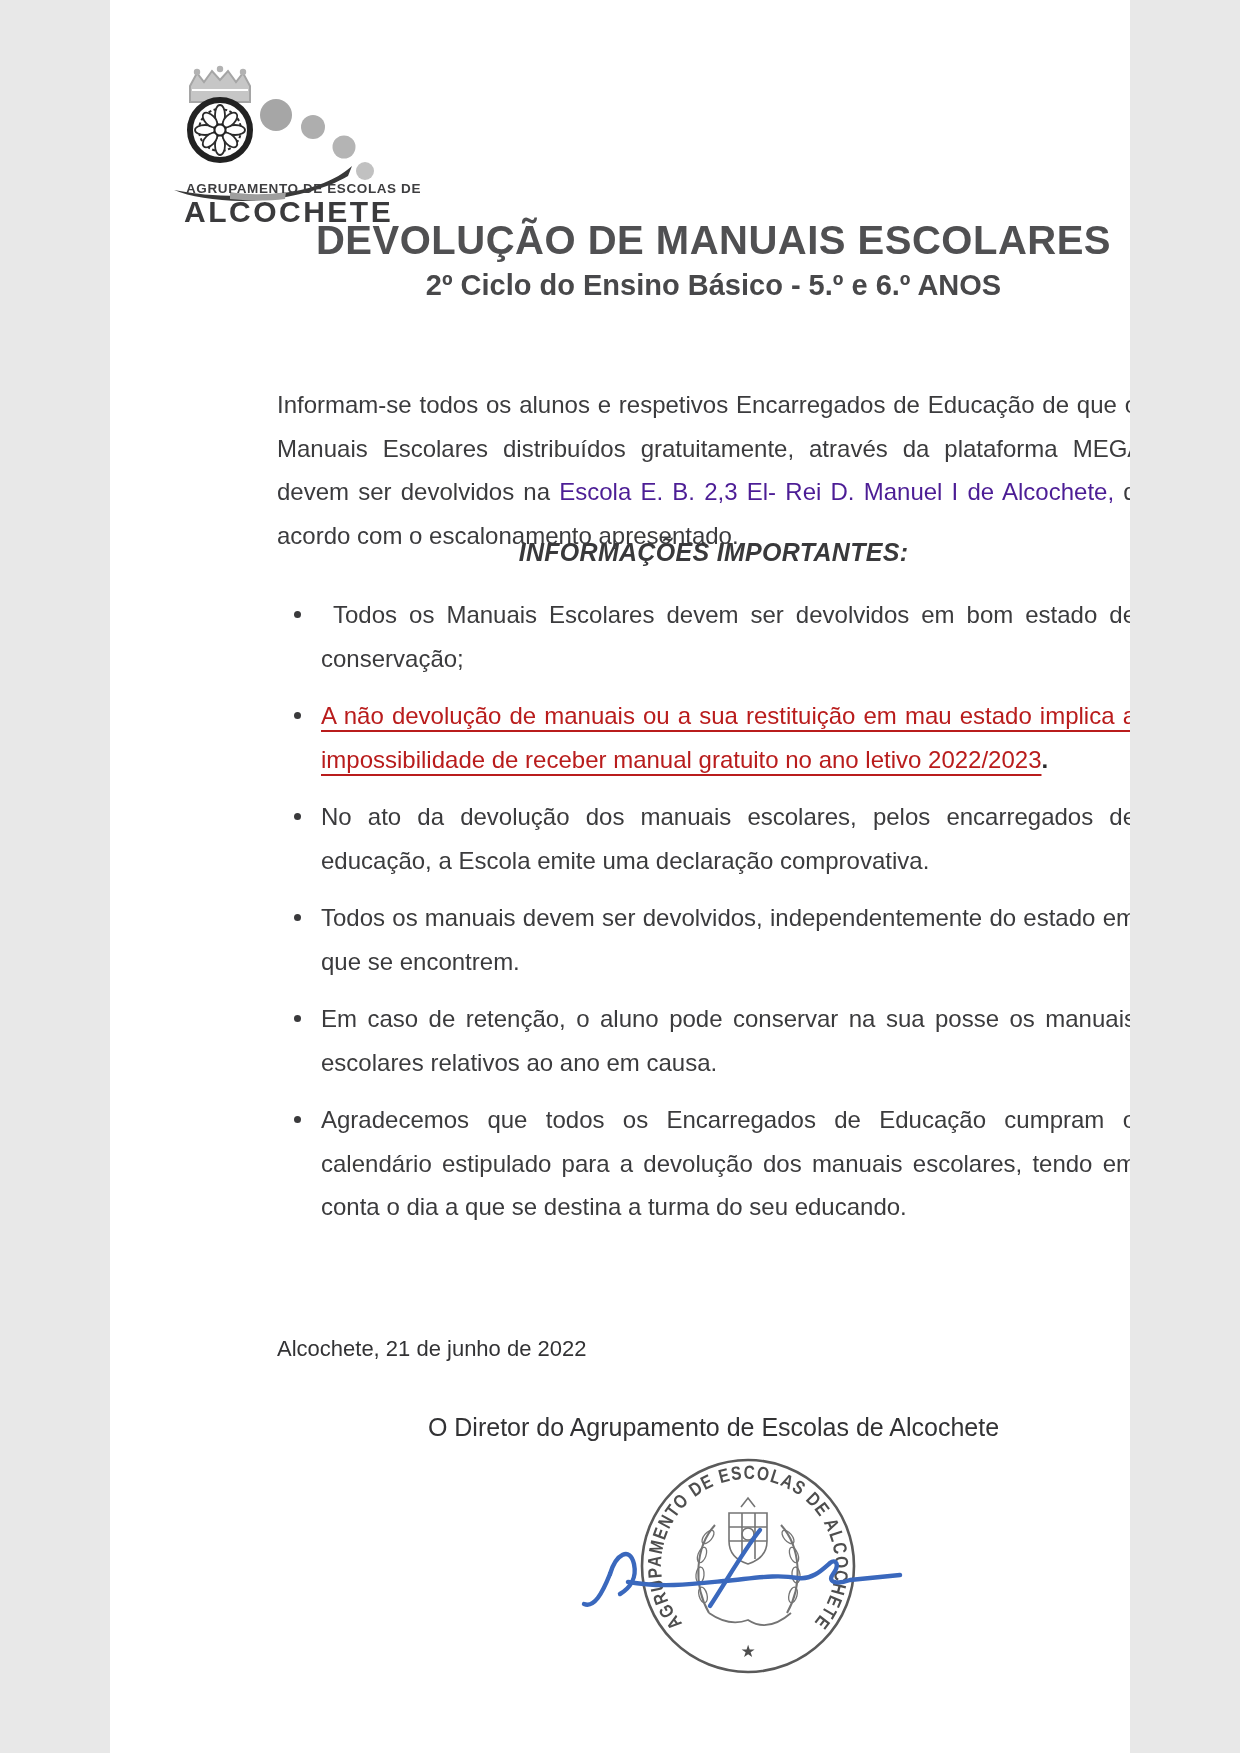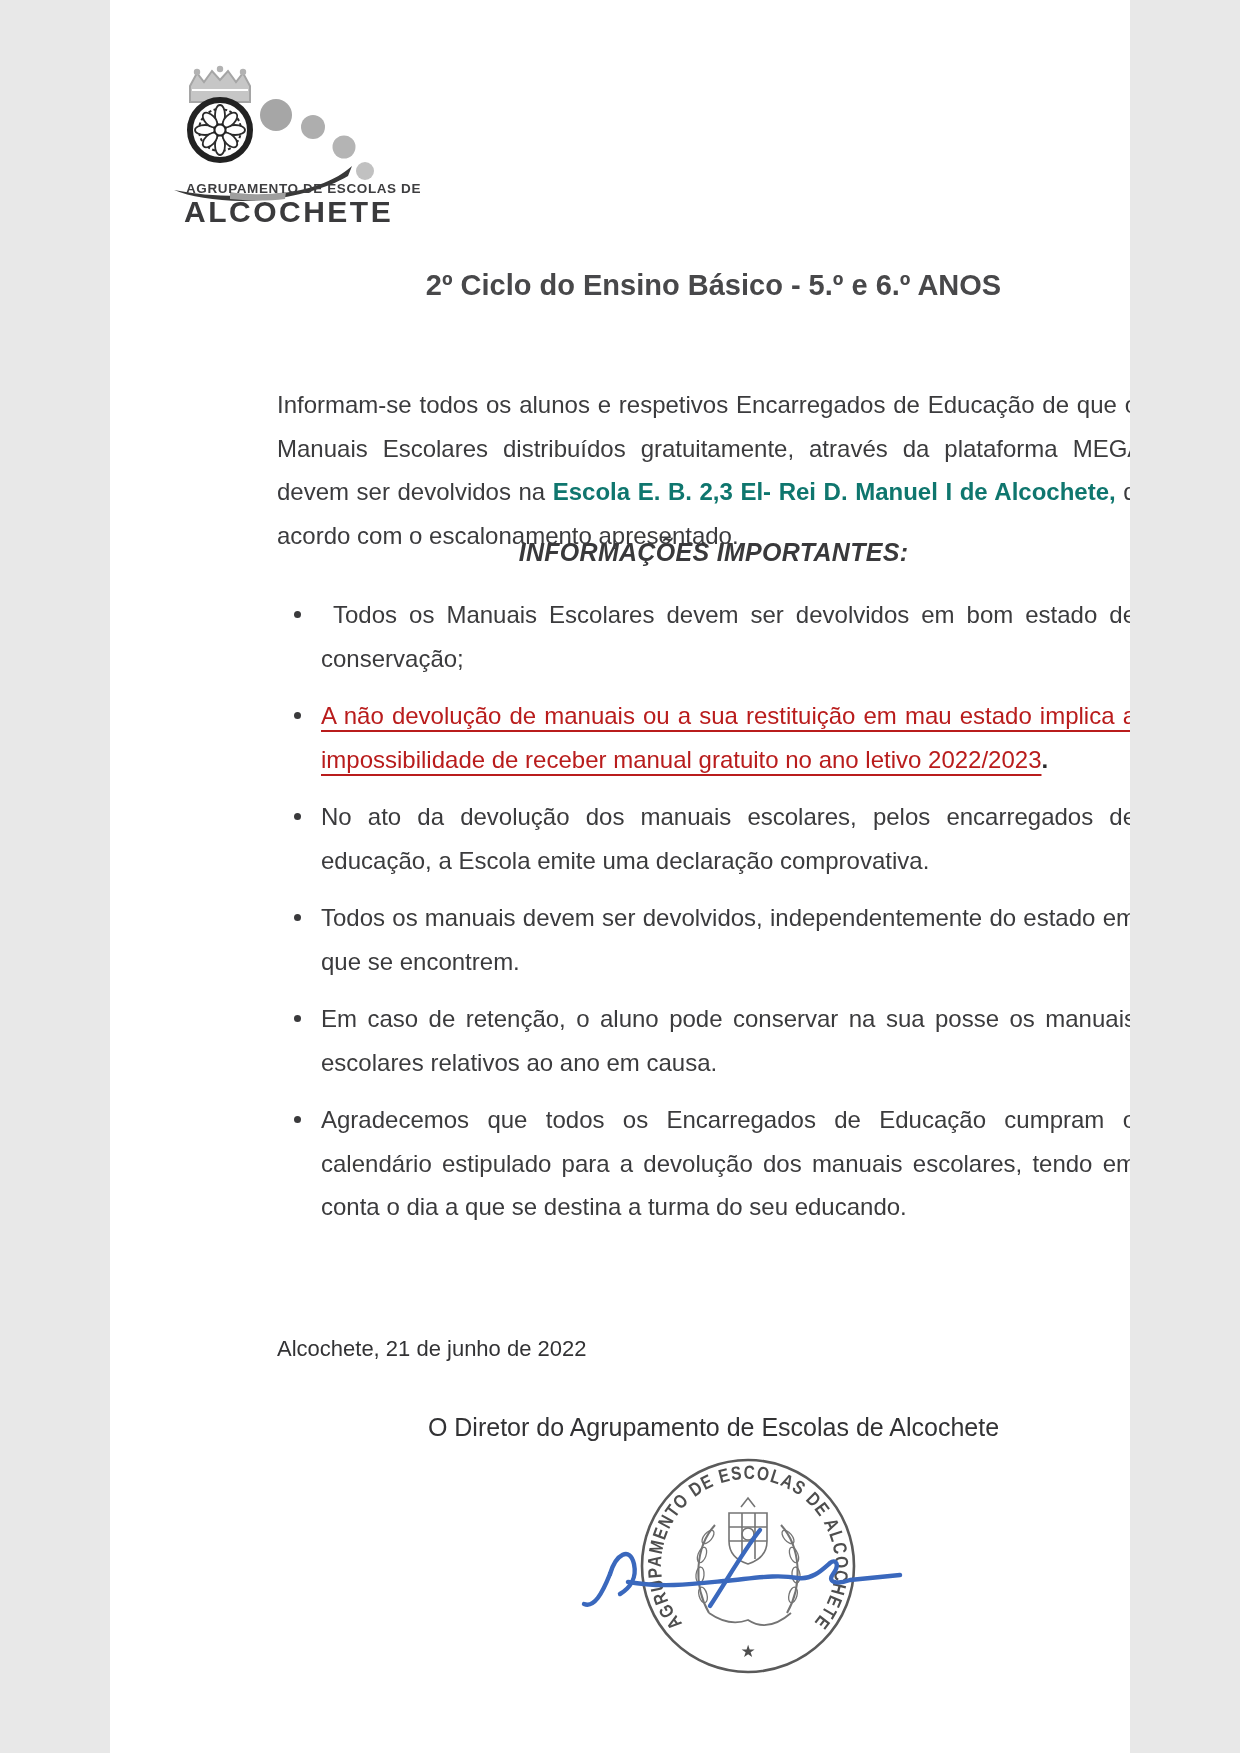--- a/index.html
+++ b/index.html
@@ -36,21 +36,21 @@
     text-align:center;
     font-size:29px;font-weight:bold;color:#48484a;
     white-space:nowrap;
   }
   
   .intro{
     position:absolute;left:167px;top:359px;width:873px;
     font-size:24px;line-height:43.5px;
     text-align:justify;color:#3b3b3d;
   }
-  .intro .b{font-weight:bold;color:#0f766e;}
+  .intro .b{font-weight:normal;color:#4c1d95;}
   .section-heading{
     position:absolute;left:167px;top:538px;width:873px;
     text-align:center;
     font-size:25px;font-weight:bold;font-style:italic;color:#39393b;
     letter-spacing:.3px;
   }
   ul.bullets{
     position:absolute;left:197px;top:579px;width:843px;
     margin:0;padding:0;list-style:none;
     font-size:24px;line-height:43.5px;text-align:justify;color:#3b3b3d;
@@ -119,20 +119,21 @@
     </g>
 
     <g>
       <path d="M6,130 C40,137 85,138 122,132 C152,127 172,117 184,106 L180,116 C160,128 128,137 95,140 C60,143 25,138 6,130 Z" fill="#383838"></path>
       <path d="M62,132 C80,135 100,135 118,132 L117,139 C100,141 80,141 62,139 Z" fill="#9e9e9e"></path>
     </g>
   </svg>
   <div class="org-line1">AGRUPAMENTO DE ESCOLAS DE</div>
   <div class="org-line2">ALCOCHETE</div>
 
+  <div class="doc-title">DEVOLUÇÃO DE MANUAIS ESCOLARES</div>
   <div class="doc-subtitle">2º Ciclo do Ensino Básico - 5.º e 6.º ANOS</div>
 
   <p class="intro"><span>Informam-se todos os alunos e respetivos Encarregados de Educação de que os Manuais Escolares distribuídos gratuitamente, através da plataforma MEGA, devem ser devolvidos na </span><span class="b">Escola E. B. 2,3 El- Rei D. Manuel I de Alcochete,</span><span> de acordo com o escalonamento apresentado.</span></p>
 
   <div class="section-heading">INFORMAÇÕES IMPORTANTES:</div>
 
   <ul class="bullets" id="bullet-list">
       <li class="indent1">Todos os Manuais Escolares devem ser devolvidos em bom estado de conservação;</li>
       <li><span class="bu">A não devolução de manuais ou a sua restituição em mau estado implica a impossibilidade de receber manual gratuito no ano letivo 2022/2023</span><span class="bu-suffix">.</span></li>
       <li>No ato da devolução dos manuais escolares, pelos encarregados de educação, a Escola emite uma declaração comprovativa.</li>

